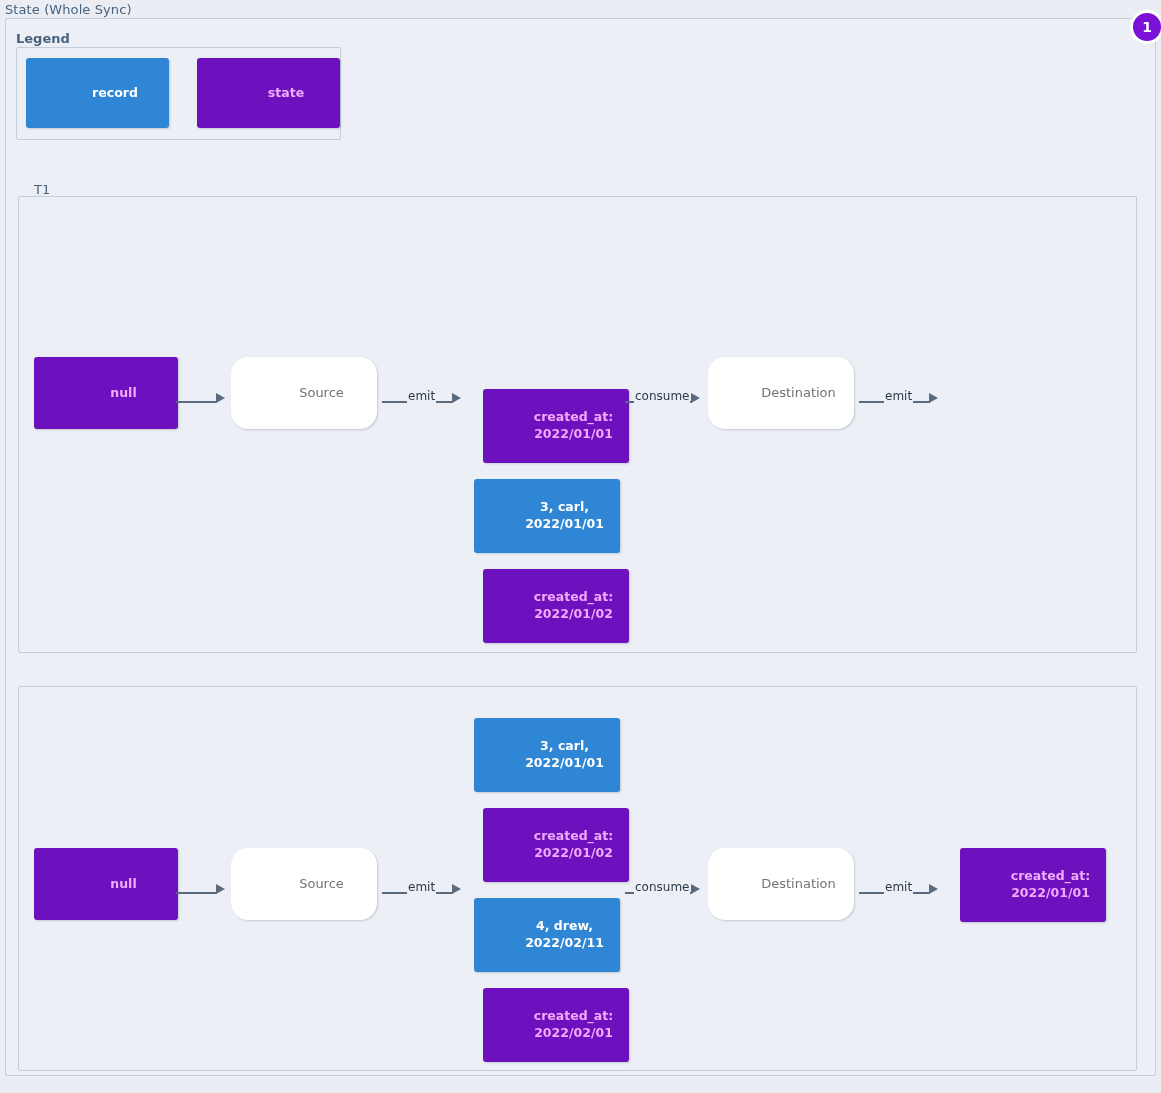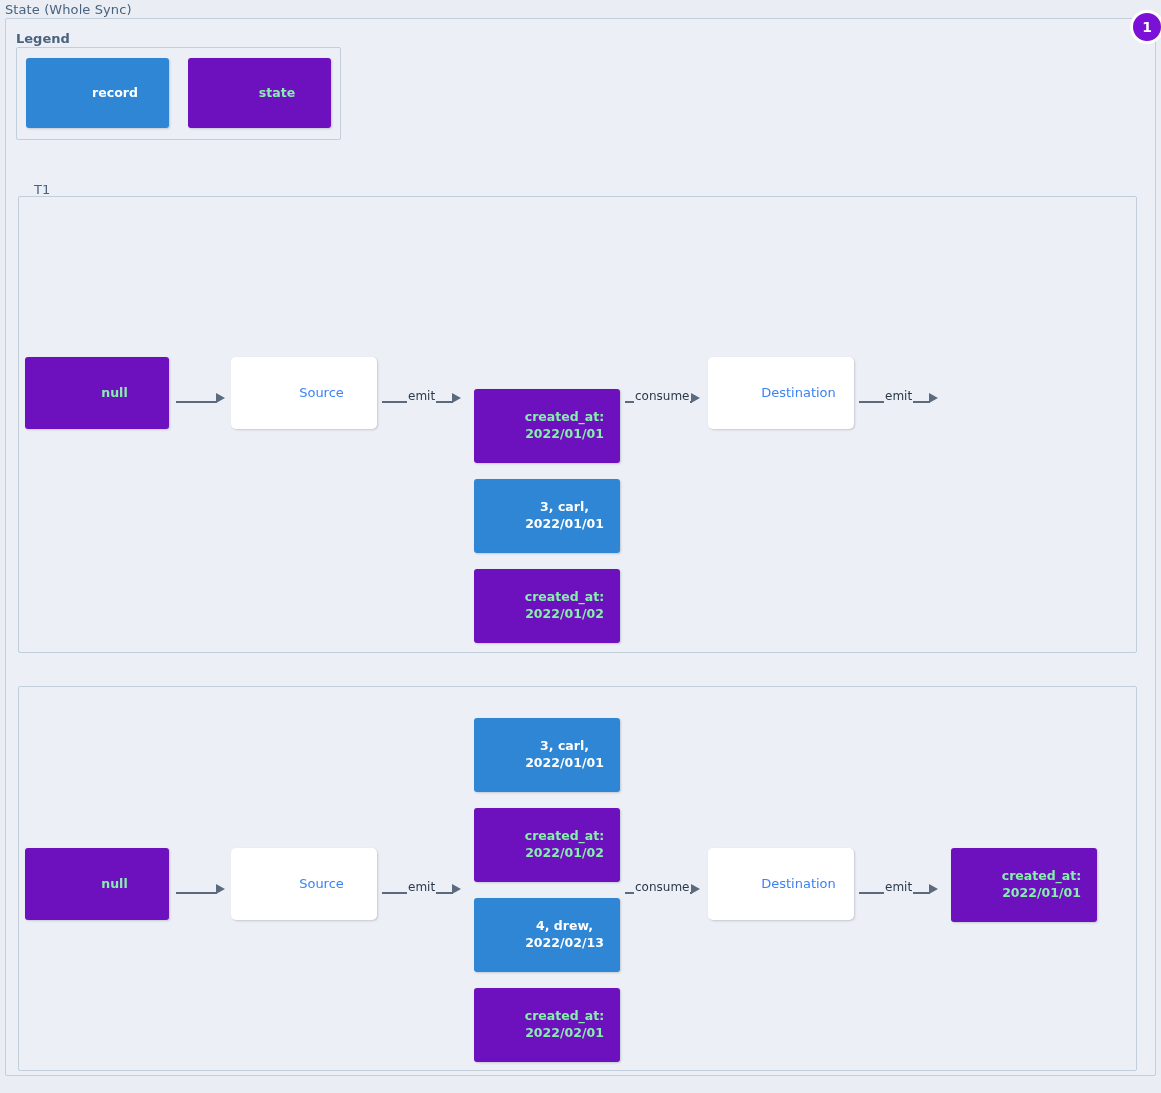--- a/index.html
+++ b/index.html
@@ -74,29 +74,30 @@
     white-space: pre-line;
     padding-left: 35px;
   }
   .node.record {
     background: #2e86d4;
     color: #ffffff;
     font-weight: bold;
   }
   .node.state {
     background: #6d10bd;
-    color: #86efac;
-    font-weight: bold;
+    color: #f0abfc;
+    font-weight: bold;
+    margin-left: 9px;
   }
   .node.plain {
     background: #ffffff;
-    color: #3b82f6;
+    color: #737373;
     font-weight: normal;
     font-size: 13px;
-    border-radius: 5px;
+    border-radius: 17px;
   }
 
   
   .tx-group {
     position: absolute;
     border: 1px solid #c3cedb;
     border-radius: 2px;
     background: #eceff5;
     box-sizing: border-box;
   }
@@ -227,21 +228,21 @@
   <div class="edge" style="left:382px; top:874px; width:88px;">
     <div class="line" style="width:25px;"></div>
     <span class="elabel">emit</span>
     <div class="line" style="width:17px;"></div>
       <div class="head"></div>
   </div>
 
   <div class="node record" style="left:474px; top:718px; width:146px; height:74px;">3, carl, 2022/01/01</div>
   <div class="node state" style="left:474px; top:808px; width:146px; height:74px;">created_at:
 2022/01/02</div>
-  <div class="node record" style="left:474px; top:898px; width:146px; height:74px;">4, drew, 2022/02/13</div>
+  <div class="node record" style="left:474px; top:898px; width:146px; height:74px;">4, drew, 2022/02/11</div>
   <div class="node state" style="left:474px; top:988px; width:146px; height:74px;">created_at:
 2022/02/01</div>
 
   <div class="edge" style="left:625px; top:874px; width:80px;">
     <div class="line" style="width:9px;"></div>
     <span class="elabel">consume</span>
     <div class="line" style="width:2px;"></div>
       <div class="head"></div>
   </div>
 

